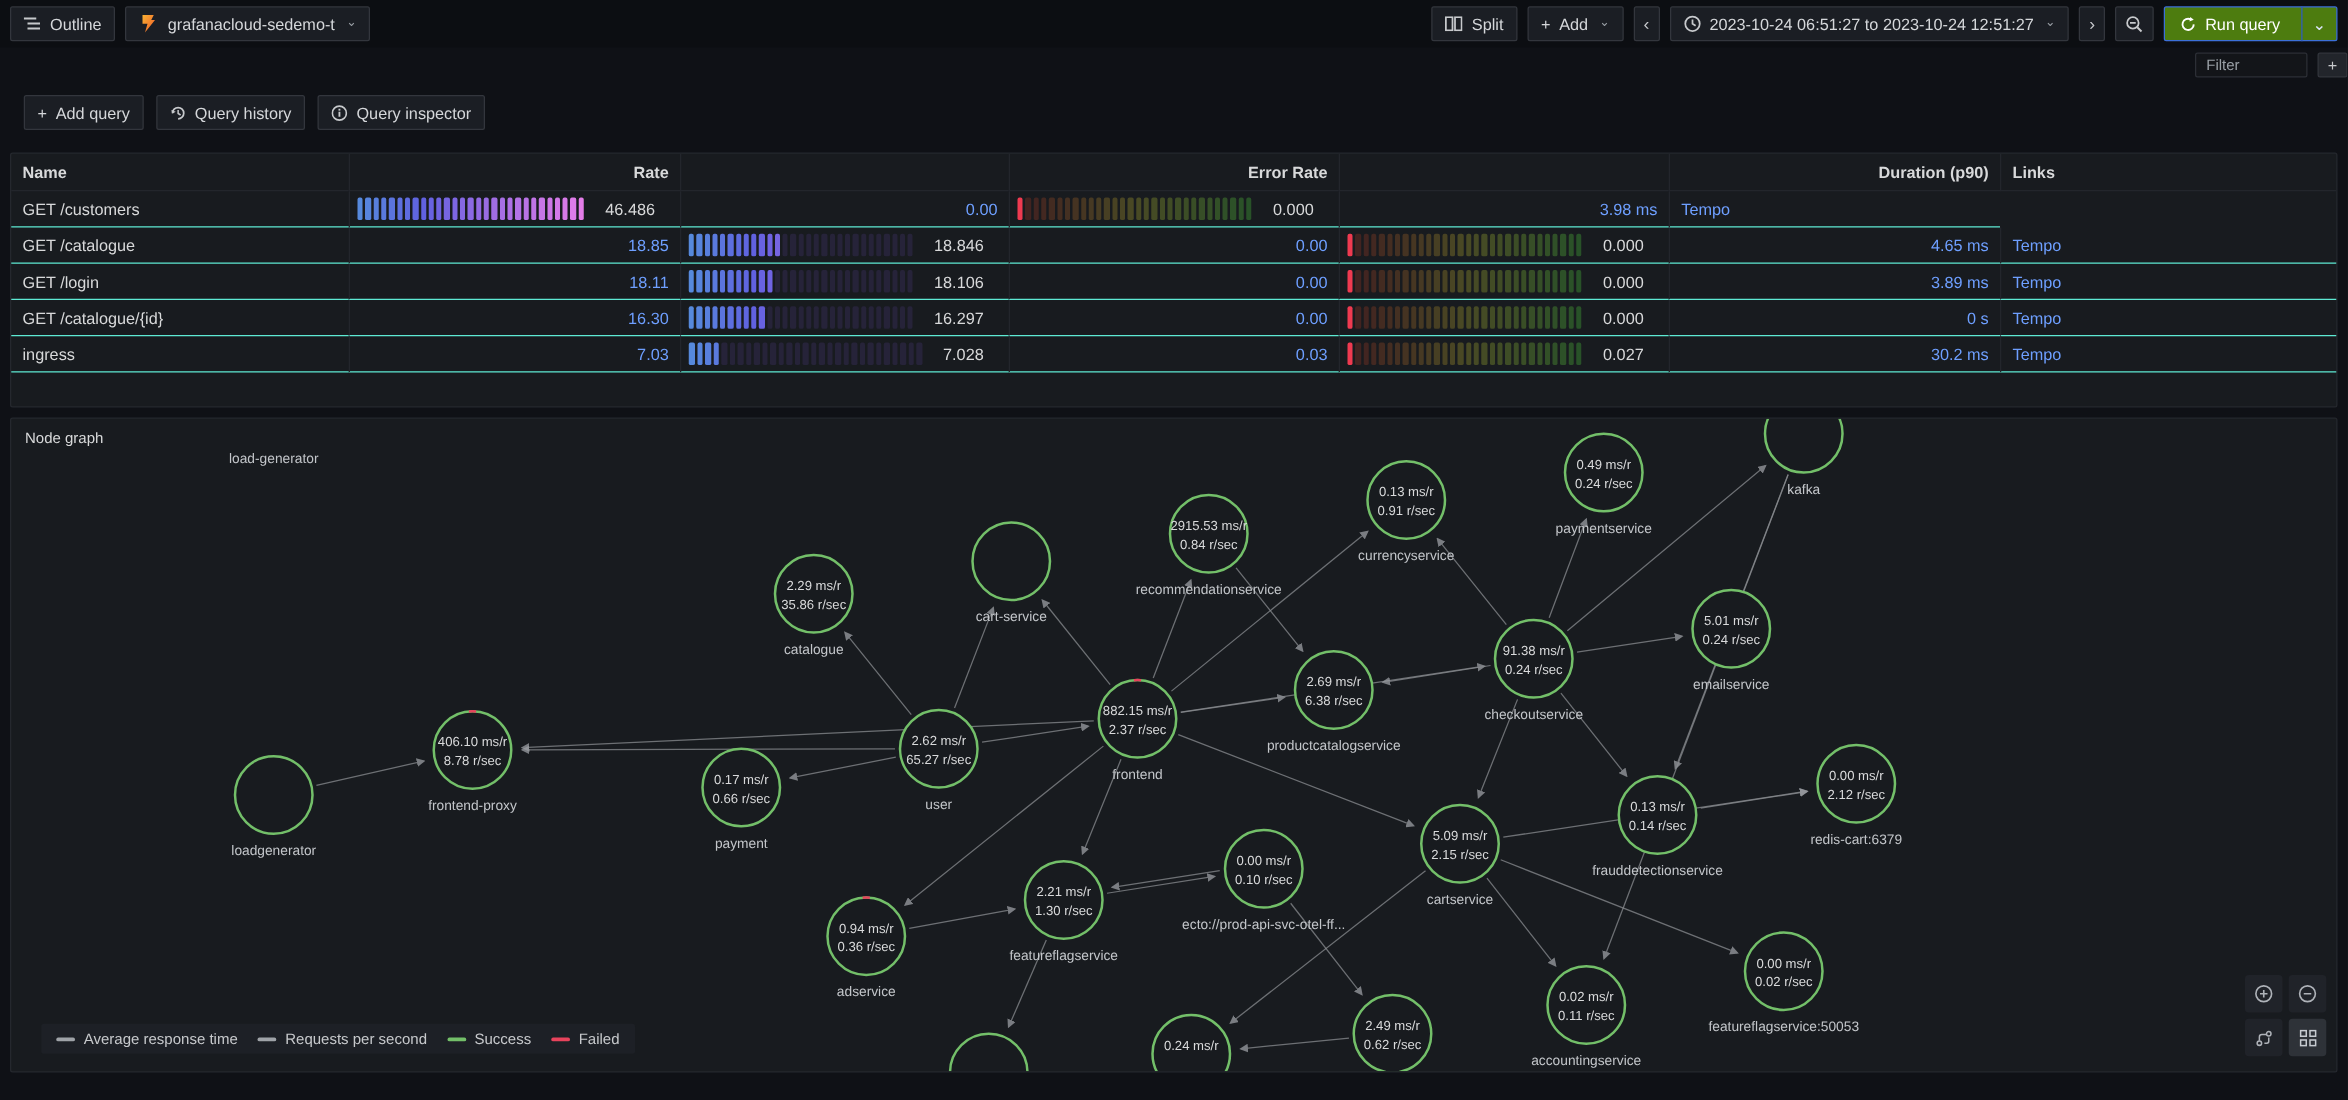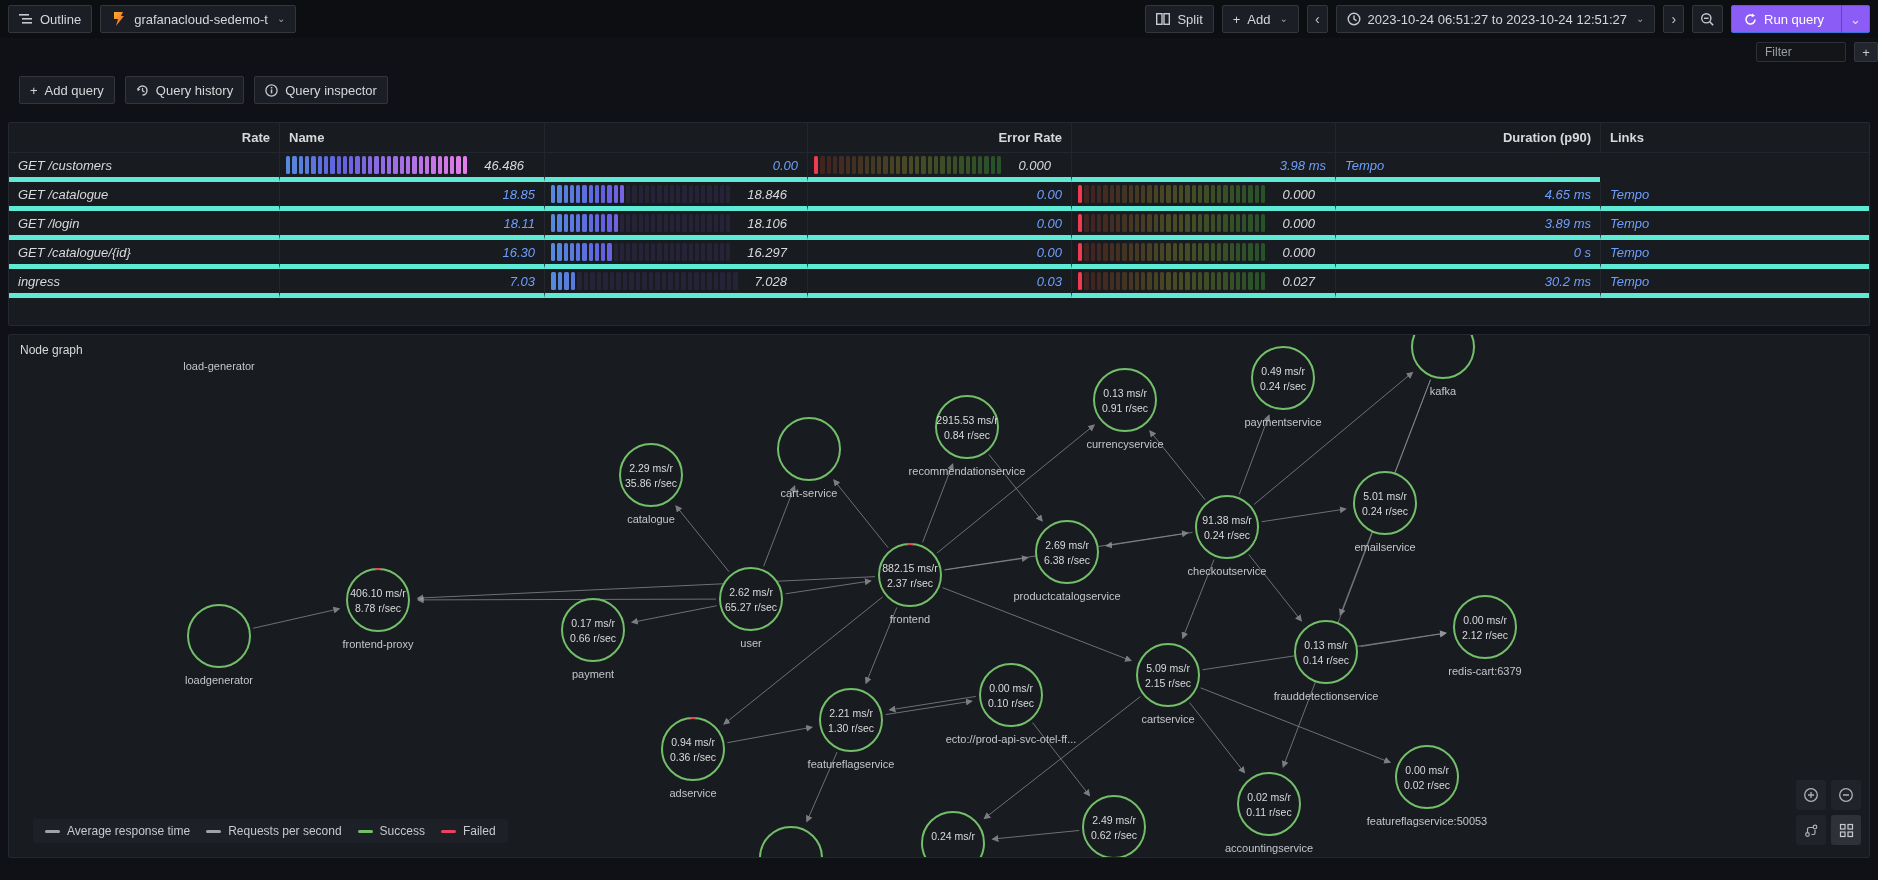--- a/index.html
+++ b/index.html
@@ -19,21 +19,21 @@
   .btn {
     display:inline-flex; align-items:center; gap:7px; height:28px;
     background:#1b1e24; border:1px solid #33363d; border-radius:2px;
     padding:0 10px; color:#d5d7da; font-size:13px; font-weight:500;
     cursor:pointer; white-space:nowrap;
   }
   .btn svg { flex:none; }
   .caret { font-size:10px; color:#9aa0a6; margin-left:2px; transform:translateY(-1px); }
   .chev-btn { padding:0 7px; font-size:14px; color:#c7c9cc; }
   .btn.primary {
-    background:#8b5cf6; border-color:#3c6fd8; color:#fff; padding:0 0 0 12px;
+    background:#4d7c0f; border-color:#3c6fd8; color:#fff; padding:0 0 0 12px;
   }
   .btn.primary .rq-main { display:flex; align-items:center; gap:7px; padding-right:10px; }
   .btn.primary .rq-caret {
     border-left:1px solid #2f5cc0; height:28px; display:flex; align-items:center;
     padding:0 8px; color:#dbe4fa;
   }
   .timerange { display:flex; align-items:center; gap:8px; }
   
   .querybar { padding:2px 0 0 0; }
   .filter-row { display:flex; align-items:center; gap:8px; padding:2px 0 6px 42px;justify-content:flex-end; }
@@ -56,21 +56,21 @@
   .panel-title { font-size:12px; font-weight:500; color:#d8d9da; padding:8px 0 6px 11px; }
   .table-panel { margin-top:8px; height:204px; }
   
   .tgrid { display:grid; grid-template-columns:270px 265px 263px 264px 264px 265px 1fr; }
   .thead .cell { font-weight:700; color:#d8d9da; font-size:13px; border-bottom:1px solid #23262c; }
   .cell {
     height:29px; display:flex; align-items:center; padding:0 9px;
     font-size:13px; border-left:1px solid #23262c; overflow:hidden;
   }
   .cell:first-child { border-left:none; }
-  .trow .cell { border-bottom:5px solid #5eead4;font-style:italic; }
+  .trow .cell { border-bottom:1px solid #5eead4; }
   .thead .cell { height:30px; }
   .al-r { justify-content:flex-end; text-align:right; }
   .link { color:#6e9fff; cursor:pointer; }
   .gaugecell { gap:17px; padding:0 6px; }
   .gbar { display:flex; gap:2px; width:190px; height:18px; }
   .gbar.err { width:196px; }
   .gseg { flex:1 1 0; border-radius:1.5px; }
   .gval { flex:1; text-align:right; color:#d8d9da; padding-right:14px; }
   
   .graph-panel { margin-top:8px; height:524px; position:relative; overflow:hidden; }
@@ -189,22 +189,22 @@
         <rect x="5.8" y="5.4" width="1.5" height="4" fill="#c7c9cc"></rect>
         <rect x="5.8" y="3" width="1.5" height="1.5" fill="#c7c9cc"></rect>
       </svg>
       <span>Query inspector</span>
     </button>
   </div>
 </div>
 
 <div class="panel table-panel">
   <div class="tgrid thead">
+    <div class="cell">Name</div>
     <div class="cell al-r">Rate</div>
-    <div class="cell">Name</div>
     <div class="cell"></div>
     <div class="cell al-r">Error Rate</div>
     <div class="cell"></div>
     <div class="cell al-r">Duration (p90)</div>
     <div class="cell">Links</div>
   </div>
   <div id="table-body">
       <div class="tgrid trow">
         <div class="cell ">GET /customers</div>
         <div class="cell gaugecell">

